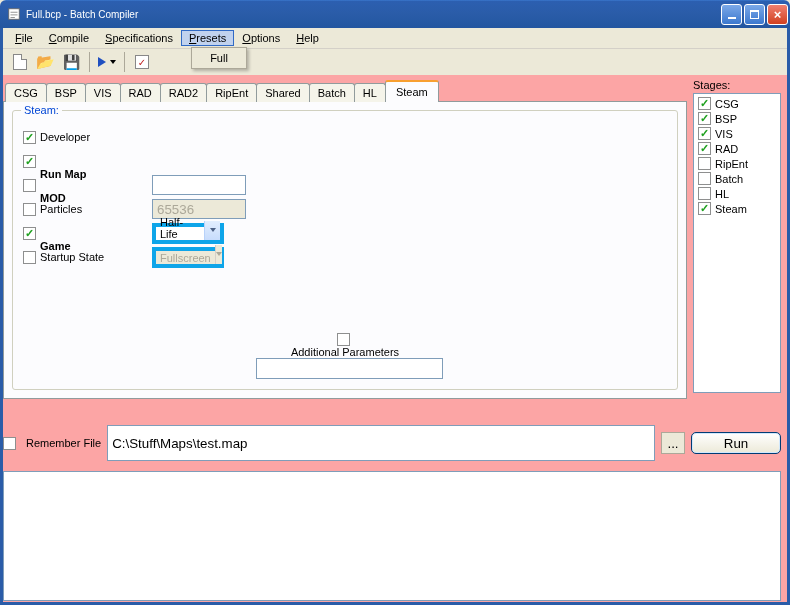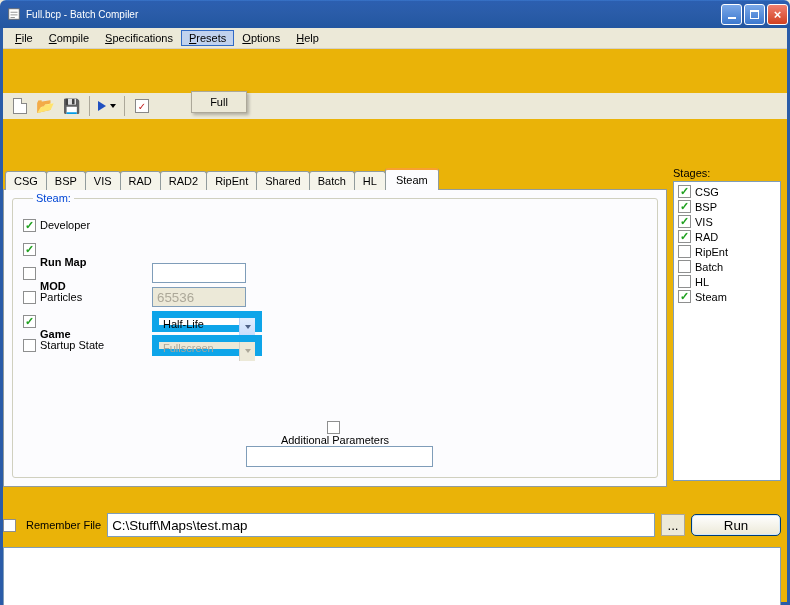--- a/index.html
+++ b/index.html
@@ -10,21 +10,21 @@
 .titlebar-icon { width: 16px; height: 16px; margin-right: 4px; display: flex; align-items: center; justify-content: center; }
 .titlebar-text { color: #fff; font-size: 10px; flex: 1; }
 .titlebar-btns { display: flex; gap: 2px; }
 .titlebar-btn { width: 21px; height: 21px; border-radius: 3px; display: flex; align-items: center; justify-content: center; border: 1px solid #fff; font-family: Arial; }
 .tb-min, .tb-max { background: linear-gradient(to bottom, #7ba8e8, #3b78ce); color: #fff; }
 .tb-close { background: linear-gradient(to bottom, #f08070, #d04020); color: #fff; font-size: 13px; font-weight: bold; }
 .tb-min-glyph { width: 8px; height: 2px; background: #fff; margin-top: 8px; }
 .tb-max-glyph { width: 9px; height: 9px; border: 1px solid #fff; border-top: 2px solid #fff; }
 
 
-.window { border: 3px solid #2a5ca8; border-top: none; height: 577px; background: #eab308; display: flex; flex-direction: column; gap: 44px; }
+.window { border: 3px solid #2a5ca8; border-top: none; height: 577px; background: #fca5a5; display: flex; flex-direction: column; }
 
 
 .menubar { display: flex; background: #ece9d8; padding: 2px 4px; border-bottom: 1px solid #d4d0c8; }
 .menubar-item { padding: 2px 8px; cursor: default; }
 .menubar-item.active { background: #c1d2ee; border: 1px solid #316ac5; padding: 1px 7px; }
 .menubar-item .ul { text-decoration: underline; }
 
 
 .toolbar { display: flex; align-items: center; padding: 2px 6px; gap: 4px; background: #ece9d8; position: relative; }
 .tool-btn { width: 22px; height: 22px; display: flex; align-items: center; justify-content: center; border: 1px solid transparent; }
@@ -43,49 +43,49 @@
 .main-panel { flex: 1; display: flex; flex-direction: column; }
 
 
 .tabs { display: flex; align-items: flex-end; padding-left: 2px; position: relative; z-index: 2; }
 .tab { border: 1px solid #919b9c; border-bottom: none; padding: 3px 8px; background: #f5f4ea; margin-right: -1px; border-radius: 3px 3px 0 0; position: relative; top: 1px; }
 .tab.active { background: #fcfcfe; padding: 4px 10px; z-index: 3; border-top: 2px solid #f8a030; }
 .tab-body { flex: 1; border: 1px solid #919b9c; background: #fcfcfe; padding: 8px; }
 
 
 .groupbox { border: 1px solid #d0d0bf; border-radius: 3px; position: relative; padding: 14px 10px 10px 10px; height: 100%; display: flex; flex-direction: column; }
-.groupbox-title { position: absolute; top: -7px; left: 20px; background: #fcfcfe; padding: 0 3px; color: #0046d5; }
+.groupbox-title { position: absolute; top: -7px; left: 8px; background: #fcfcfe; padding: 0 3px; color: #0046d5; }
 .opt-row { display: flex; align-items: center; height: 24px; }
 .chk { width: 13px; height: 13px; border: 1px solid #8e8f8f; background: #fff; margin-right: 4px; display: flex; align-items: center; justify-content: center; flex-shrink: 0; }
 .chk.on::after { content: ''; width: 9px; height: 9px; background: no-repeat center/contain; display: block; }
 .chk.on::after { content: '✓'; color: #21a121; font-size: 11px; font-weight: bold; line-height: 9px; }
 .opt-label { width: 112px; }
 .opt-label.bold { font-weight: bold; margin-top: 26px; }
 .opt-input { width: 94px; height: 20px; border: 1px solid #7f9db9; padding: 2px 4px; background: #fff; }
 .opt-input.disabled { background: #ece9d8; color: #aca899; }
-.opt-select { width: 110px; height: 21px; border: 7px solid #0ea5e9; background: #fff; display: flex; align-items: flex-start; }
+.opt-select { width: 72px; height: 21px; border: 4px solid #0ea5e9; background: #fff; display: flex; align-items: flex-end; }
 .opt-select.disabled { background: #ece9d8; color: #aca899; }
 .opt-select-text { flex: 1; padding: 0 4px; }
 .opt-select-btn { width: 16px; height: 19px; background: linear-gradient(to bottom, #e2eefe, #c7dcfc); border-left: 1px solid #b8d2fa; display: flex; align-items: center; justify-content: center; }
 .opt-select.disabled .opt-select-btn { background: #ece9d8; border-left-color: #d4d0c8; }
 .sel-tri { width: 0; height: 0; border-top: 4px solid #4d6185; border-left: 3px solid transparent; border-right: 3px solid transparent; }
 .opt-select.disabled .sel-tri { border-top-color: #aca899; }
 .spacer { flex: 1; }
 .addl-row { display: flex; align-items: center; margin-top: 4px; flex-direction: column; }
 .addl-input { flex: 1; height: 20px; border: 1px solid #7f9db9; background: #fff; padding: 2px 4px; margin-left: 8px; }
 
 
-.stages { width: 108px; }
+.stages { width: 88px; }
 .stages-title { margin-bottom: 2px; }
 .stages-box { border: 1px solid #7f9db9; background: #fff; padding: 2px; height: 300px; }
 .stage-item { display: flex; align-items: center; padding: 1px 2px; }
 
 
 .run-row { display: flex; align-items: center; gap: 6px; margin-top: 22px; }
-.file-input { flex: 1; height: 24px; border: 1px solid #7f9db9; background: #fff; padding: 2px 4px; }
+.file-input { flex: 1; height: 36px; border: 1px solid #7f9db9; background: #fff; padding: 2px 4px; }
 .browse-btn { width: 24px; height: 22px; border: 1px solid #aca899; background: #ece9d8; }
 .run-btn { width: 90px; height: 22px; border: 1px solid #003c74; background: linear-gradient(to bottom, #fff, #ece9d8); border-radius: 5px; box-shadow: inset 0 0 0 1px #d2e8fc; }
 
 
 .output { flex: 1; border: 1px solid #7f9db9; background: #fff; margin-top: 6px; min-height: 130px; }
 
 
 .ico-new { width:14px; height:16px; border:1px solid #888; background:#fff; position:relative; }
 .ico-new::after { content:''; position:absolute; top:-1px; right:-1px; width:5px; height:5px; background:#ece9d8; border-left:1px solid #888; border-bottom:1px solid #888; }
 .ico-open { font-size:15px; color:#d8a020; }

